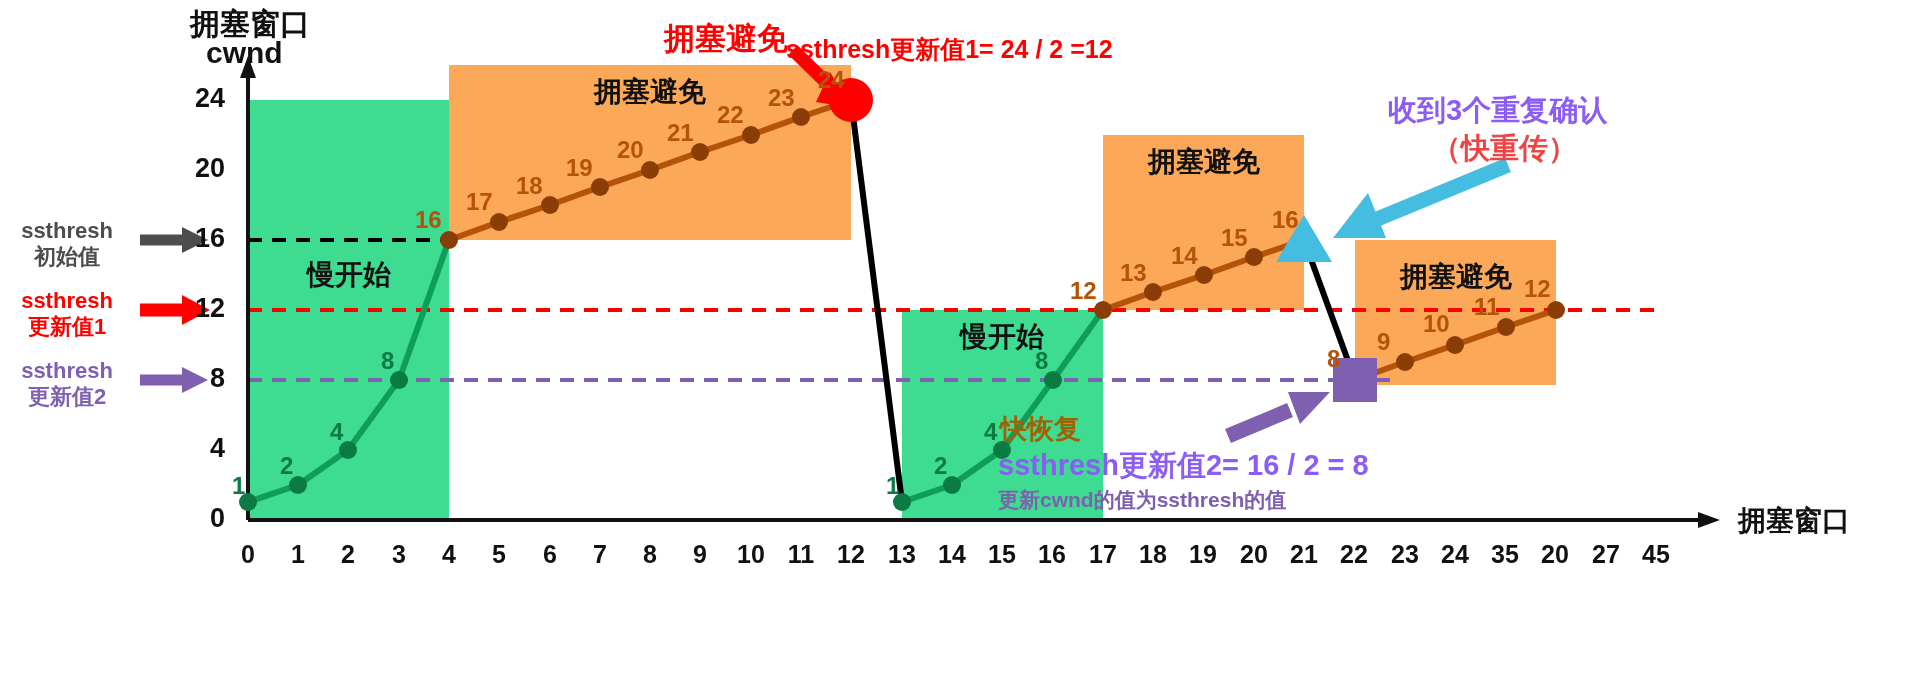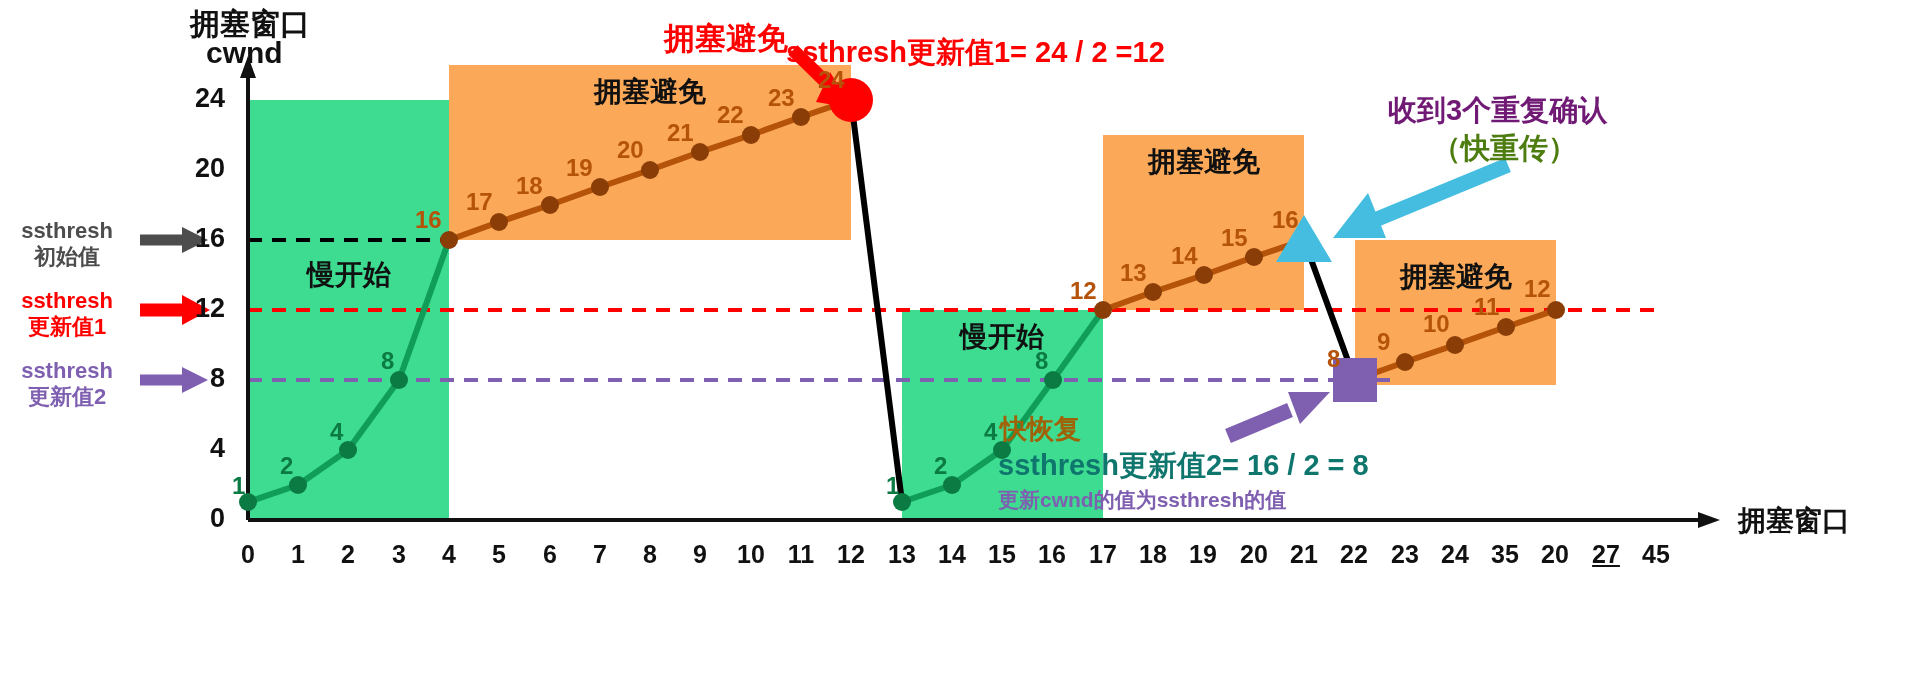--- a/index.html
+++ b/index.html
@@ -148,21 +148,21 @@
   <div class="xtick" style="left:1081px;top:540px;">17</div>
   <div class="xtick" style="left:1131px;top:540px;">18</div>
   <div class="xtick" style="left:1181px;top:540px;">19</div>
   <div class="xtick" style="left:1232px;top:540px;">20</div>
   <div class="xtick" style="left:1282px;top:540px;">21</div>
   <div class="xtick" style="left:1332px;top:540px;">22</div>
   <div class="xtick" style="left:1383px;top:540px;">23</div>
   <div class="xtick" style="left:1433px;top:540px;">24</div>
   <div class="xtick" style="left:1483px;top:540px;">35</div>
   <div class="xtick" style="left:1533px;top:540px;">20</div>
-  <div class="xtick" style="left:1584px;top:540px;text-decoration:underline;">27</div>
+  <div class="xtick" style="left:1584px;top:540px;">27</div>
   <div class="xtick" style="left:1634px;top:540px;">45</div>
 
   <div class="legend-txt" style="left:-8px;top:218px;color:#4d4d4d;">
     <div>ssthresh</div>
     <div>初始值</div>
   </div>
   <div class="legend-txt" style="left:-8px;top:288px;color:#ff0000;">
     <div>ssthresh</div>
     <div>更新值1</div>
   </div>
@@ -204,23 +204,23 @@
   <div class="ptnum" style="left:1272px;top:206px;color:#b45309;">16</div>
 
   <div class="ptnum" style="left:1327px;top:345px;color:#b45309;">8</div>
   <div class="ptnum" style="left:1377px;top:328px;color:#b45309;">9</div>
   <div class="ptnum" style="left:1423px;top:310px;color:#b45309;">10</div>
   <div class="ptnum" style="left:1474px;top:293px;color:#b45309;">11</div>
   <div class="ptnum" style="left:1524px;top:275px;color:#b45309;">12</div>
 
   <div class="ann" style="left:664px;top:18px;font-size:31px;color:#ff0000;">拥塞避免</div>
 
-  <div class="ann" style="left:786px;top:33px;font-size:29px;color:#ff0000;">ssthresh更新值1= 24 / 2 =12</div>
-
-  <div class="ann" style="left:1388px;top:91px;font-size:29px;color:#701a75;">收到3个重复确认</div>
-  <div class="ann" style="left:1432px;top:129px;font-size:29px;color:#4d7c0f;">（快重传）</div>
+  <div class="ann" style="left:786px;top:33px;font-size:25px;color:#ff0000;">ssthresh更新值1= 24 / 2 =12</div>
+
+  <div class="ann" style="left:1388px;top:91px;font-size:29px;color:#8b5cf6;">收到3个重复确认</div>
+  <div class="ann" style="left:1432px;top:129px;font-size:29px;color:#ef4444;">（快重传）</div>
 
   <div class="ann" style="left:1000px;top:411px;font-size:27px;color:#a16207;">快恢复</div>
 
-  <div class="ann" style="left:998px;top:446px;font-size:29px;color:#0f766e;">ssthresh更新值2= 16 / 2 = 8</div>
+  <div class="ann" style="left:998px;top:446px;font-size:29px;color:#8b5cf6;">ssthresh更新值2= 16 / 2 = 8</div>
   <div class="ann" style="left:998px;top:486px;font-size:21px;color:#7f5fb0;">更新cwnd的值为ssthresh的值</div>
 
 </div>
 
 </body></html>

